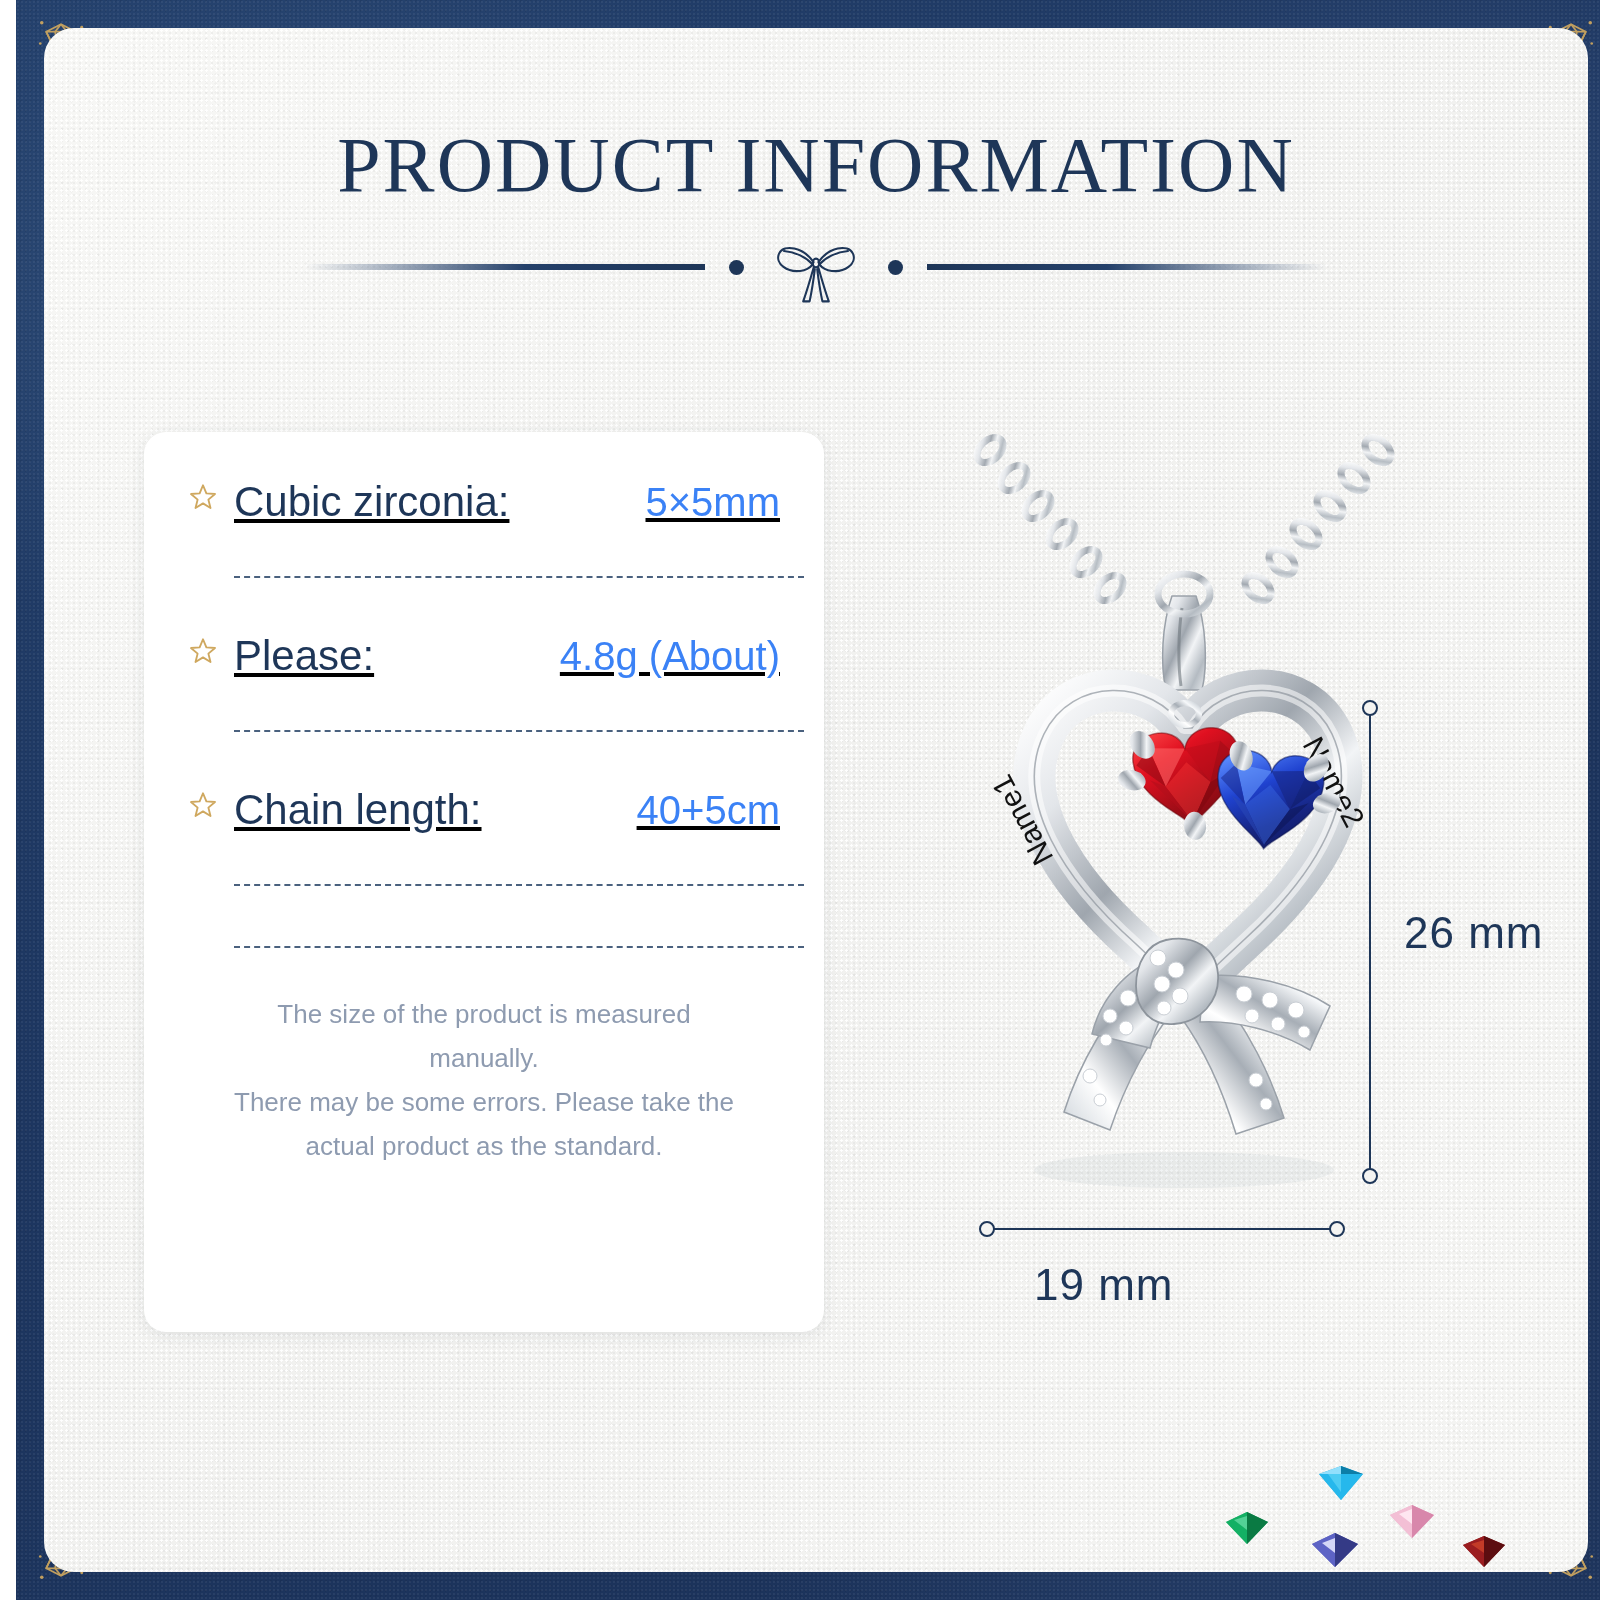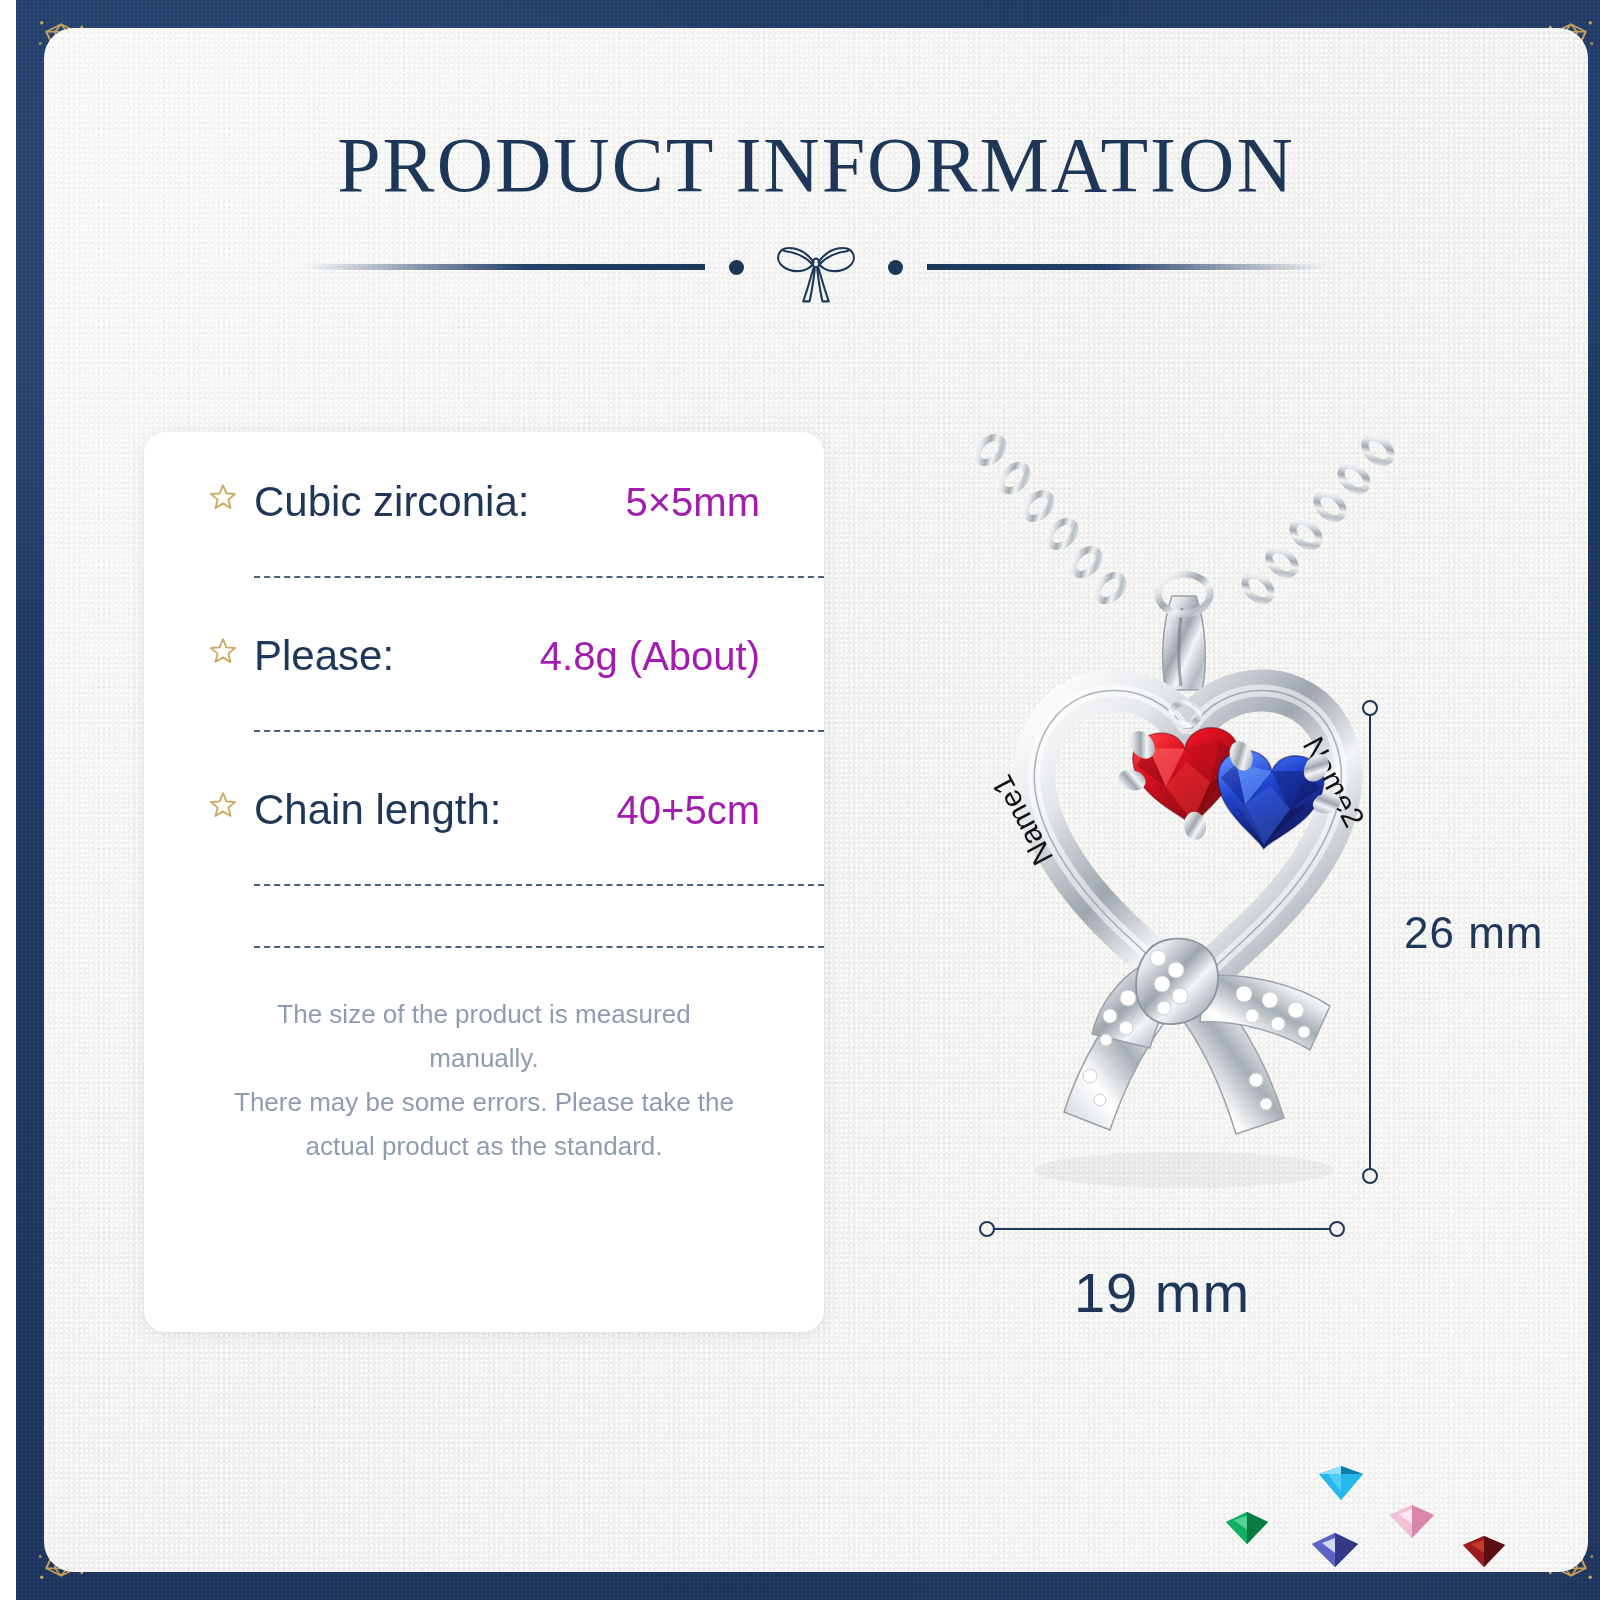--- a/index.html
+++ b/index.html
@@ -90,40 +90,40 @@
   
   .spec-card {
     position: absolute;
     left: 100px; top: 404px;
     width: 680px; height: 900px;
     background: #ffffff;
     border-radius: 22px;
     box-shadow: 0 3px 16px rgba(40,50,70,.09);
     padding: 46px 0 0 0;
   }
-  .spec-row { position: relative; padding: 0 64px; }
+  .spec-row { position: relative; padding: 0 44px; text-decoration: underline; }
   .spec-line {
     display: flex; align-items: baseline;
     height: 92px;
   }
   .star {
     flex: 0 0 auto;
     width: 30px; height: 30px;
     margin-right: 16px;
     position: relative; top: -4px;
   }
   .spec-label {
     font-size: 42px;
     color: #1e3658;
     white-space: nowrap;
   }
   .spec-value {
     margin-left: auto;
     font-size: 40px;
-    color: #a21caf;
+    color: #3b82f6;
     white-space: nowrap;
   }
   .dashed {
     margin: 6px 0 0 46px;
     width: 570px;
     border-top: 2px dashed #2b4668;
     opacity: .85;
   }
   .spacer { height: 54px; }
 
@@ -170,23 +170,23 @@
   .dim-h .cap {
     position: absolute; top: -7px;
     width: 16px; height: 16px;
     border: 2px solid #1e3658; border-radius: 50%;
     background: #f4f4f2;
   }
   .dim-h .cap.l { left: -8px; }
   .dim-h .cap.r { right: -8px; }
   .dim-h-label {
     position: absolute;
-    left: 943px; top: 1232px;
-    width: 350px; text-align: center;
-    font-size: 56px; color: #1e3658;
+    left: 990px; top: 1232px;
+    width: 350px; 
+    font-size: 44px; color: #1e3658;
     letter-spacing: 1px;
   }
 
   
   .loose { position: absolute; }
   .loose.g1 { left: 1176px; top: 1478px; }
   .loose.g2 { left: 1262px; top: 1498px; }
   .loose.g3 { left: 1268px; top: 1430px; }
   .loose.g4 { left: 1340px; top: 1470px; }
   .loose.g5 { left: 1414px; top: 1502px; }

